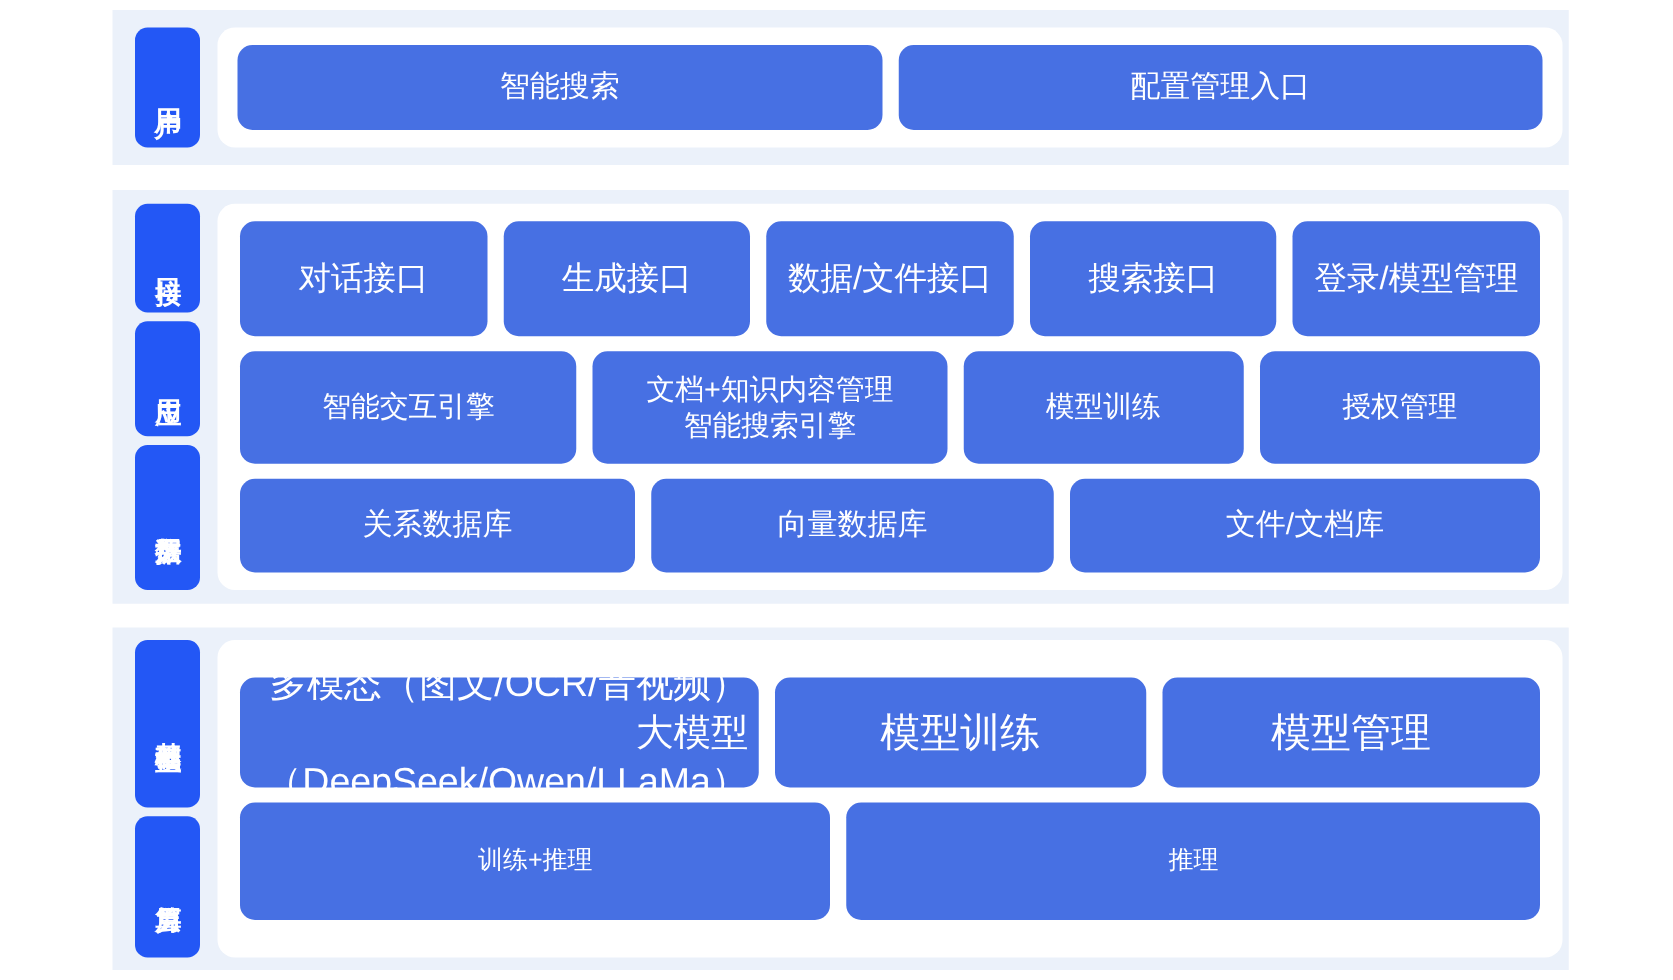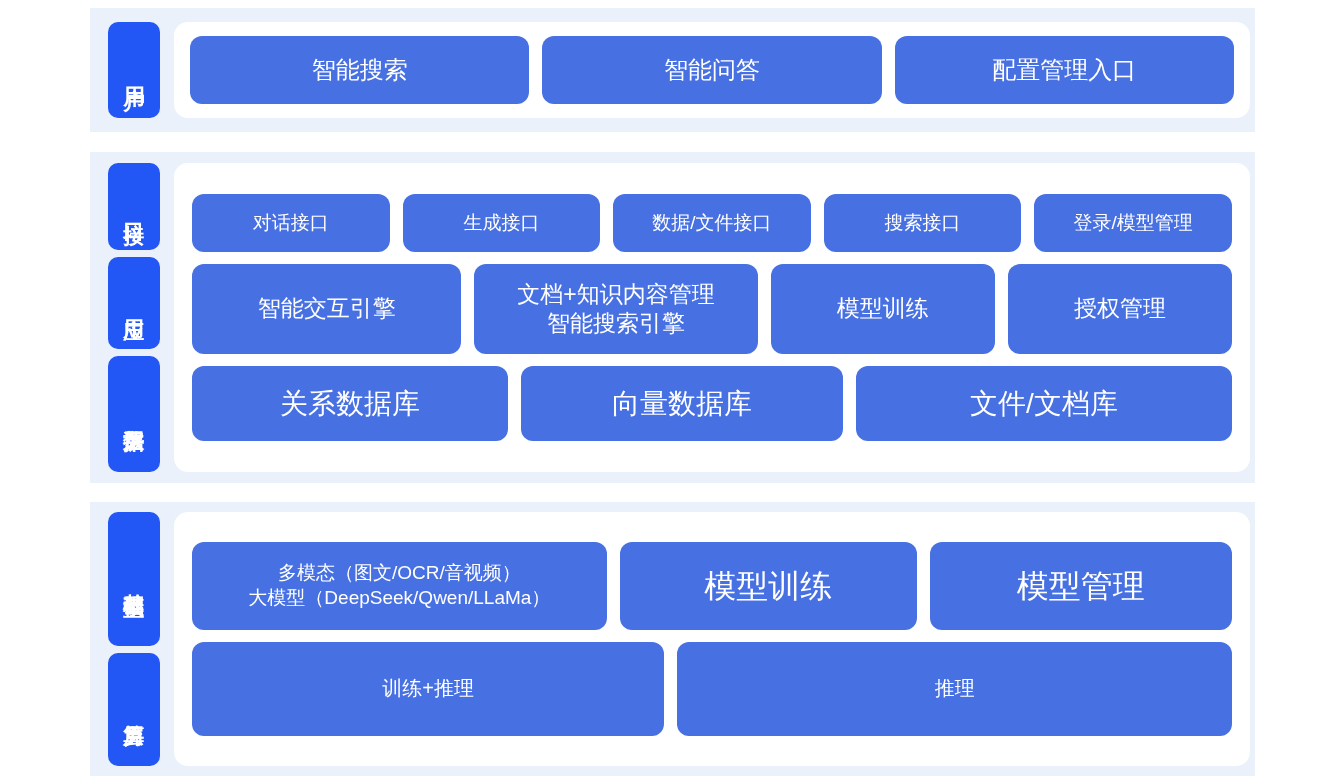--- a/index.html
+++ b/index.html
@@ -109,47 +109,46 @@
   #section-user .panel { margin: 14px 5px 14px 14px; padding: 11px 16px; }
   #section-user .box { height: 68px; flex: 1 1 0; }
 
   
   #section-middle { top: 152px; height: 331px; }
   #section-middle .label-col { padding-top: 11px; padding-bottom: 11px; gap: 7px; }
   #section-middle .label-tab.t0 { flex: 0 0 87px; }
   #section-middle .label-tab.t1 { flex: 0 0 92px; }
   #section-middle .label-tab.t2 { flex: 1 1 auto; }
   #section-middle .panel { margin: 11px 5px 11px 14px; padding: 15px 18px; gap: 12px; }
-  #section-middle .row-api .box { height: 58px; flex: 1 1 0; font-size: 19px; }
+  #section-middle .row-api .box { height: 92px; flex: 1 1 0; font-size: 26px; }
   #section-middle .row-app .box { height: 90px; font-size: 23px; }
-  #section-middle .row-data .box { height: 75px; font-size: 28px; }
+  #section-middle .row-data .box { height: 75px; font-size: 24px; }
 
   
   #section-base { top: 502px; height: 274px; }
   #section-base .label-col { padding-top: 10px; padding-bottom: 10px; gap: 7px; }
   #section-base .label-tab.t0 { flex: 0 0 134px; }
   #section-base .label-tab.t1 { flex: 1 1 auto; }
   #section-base .panel { margin: 10px 5px 10px 14px; padding: 16px 18px; gap: 12px; }
   #section-base .row-model .box { height: 88px; font-size: 32px; }
-  #section-base .row-model .box.multimodal { font-size: 19px; line-height: 1.3; }
+  #section-base .row-model .box.multimodal { font-size: 30px; line-height: 1.3; text-align: right; }
   #section-base .row-compute .box { height: 94px; font-size: 20px; }
 </style>
 </head>
 <body>
 
 <div id="diagram">
 
   <div class="section" id="section-user">
     <div class="label-col">
       <div class="label-tab t0">用户</div>
     </div>
     <div class="panel">
       <div class="row row-user">
         <div class="box" style="flex:1 1 0">智能搜索</div>
-        <div class="box" style="flex:1 1 0">智能问答</div>
         <div class="box" style="flex:1 1 0">配置管理入口</div>
       </div>
     </div>
   </div>
 
   <div class="section" id="section-middle">
     <div class="label-col">
       <div class="label-tab t0">接口</div>
       <div class="label-tab t1">应用</div>
       <div class="label-tab t2">数据层</div>

